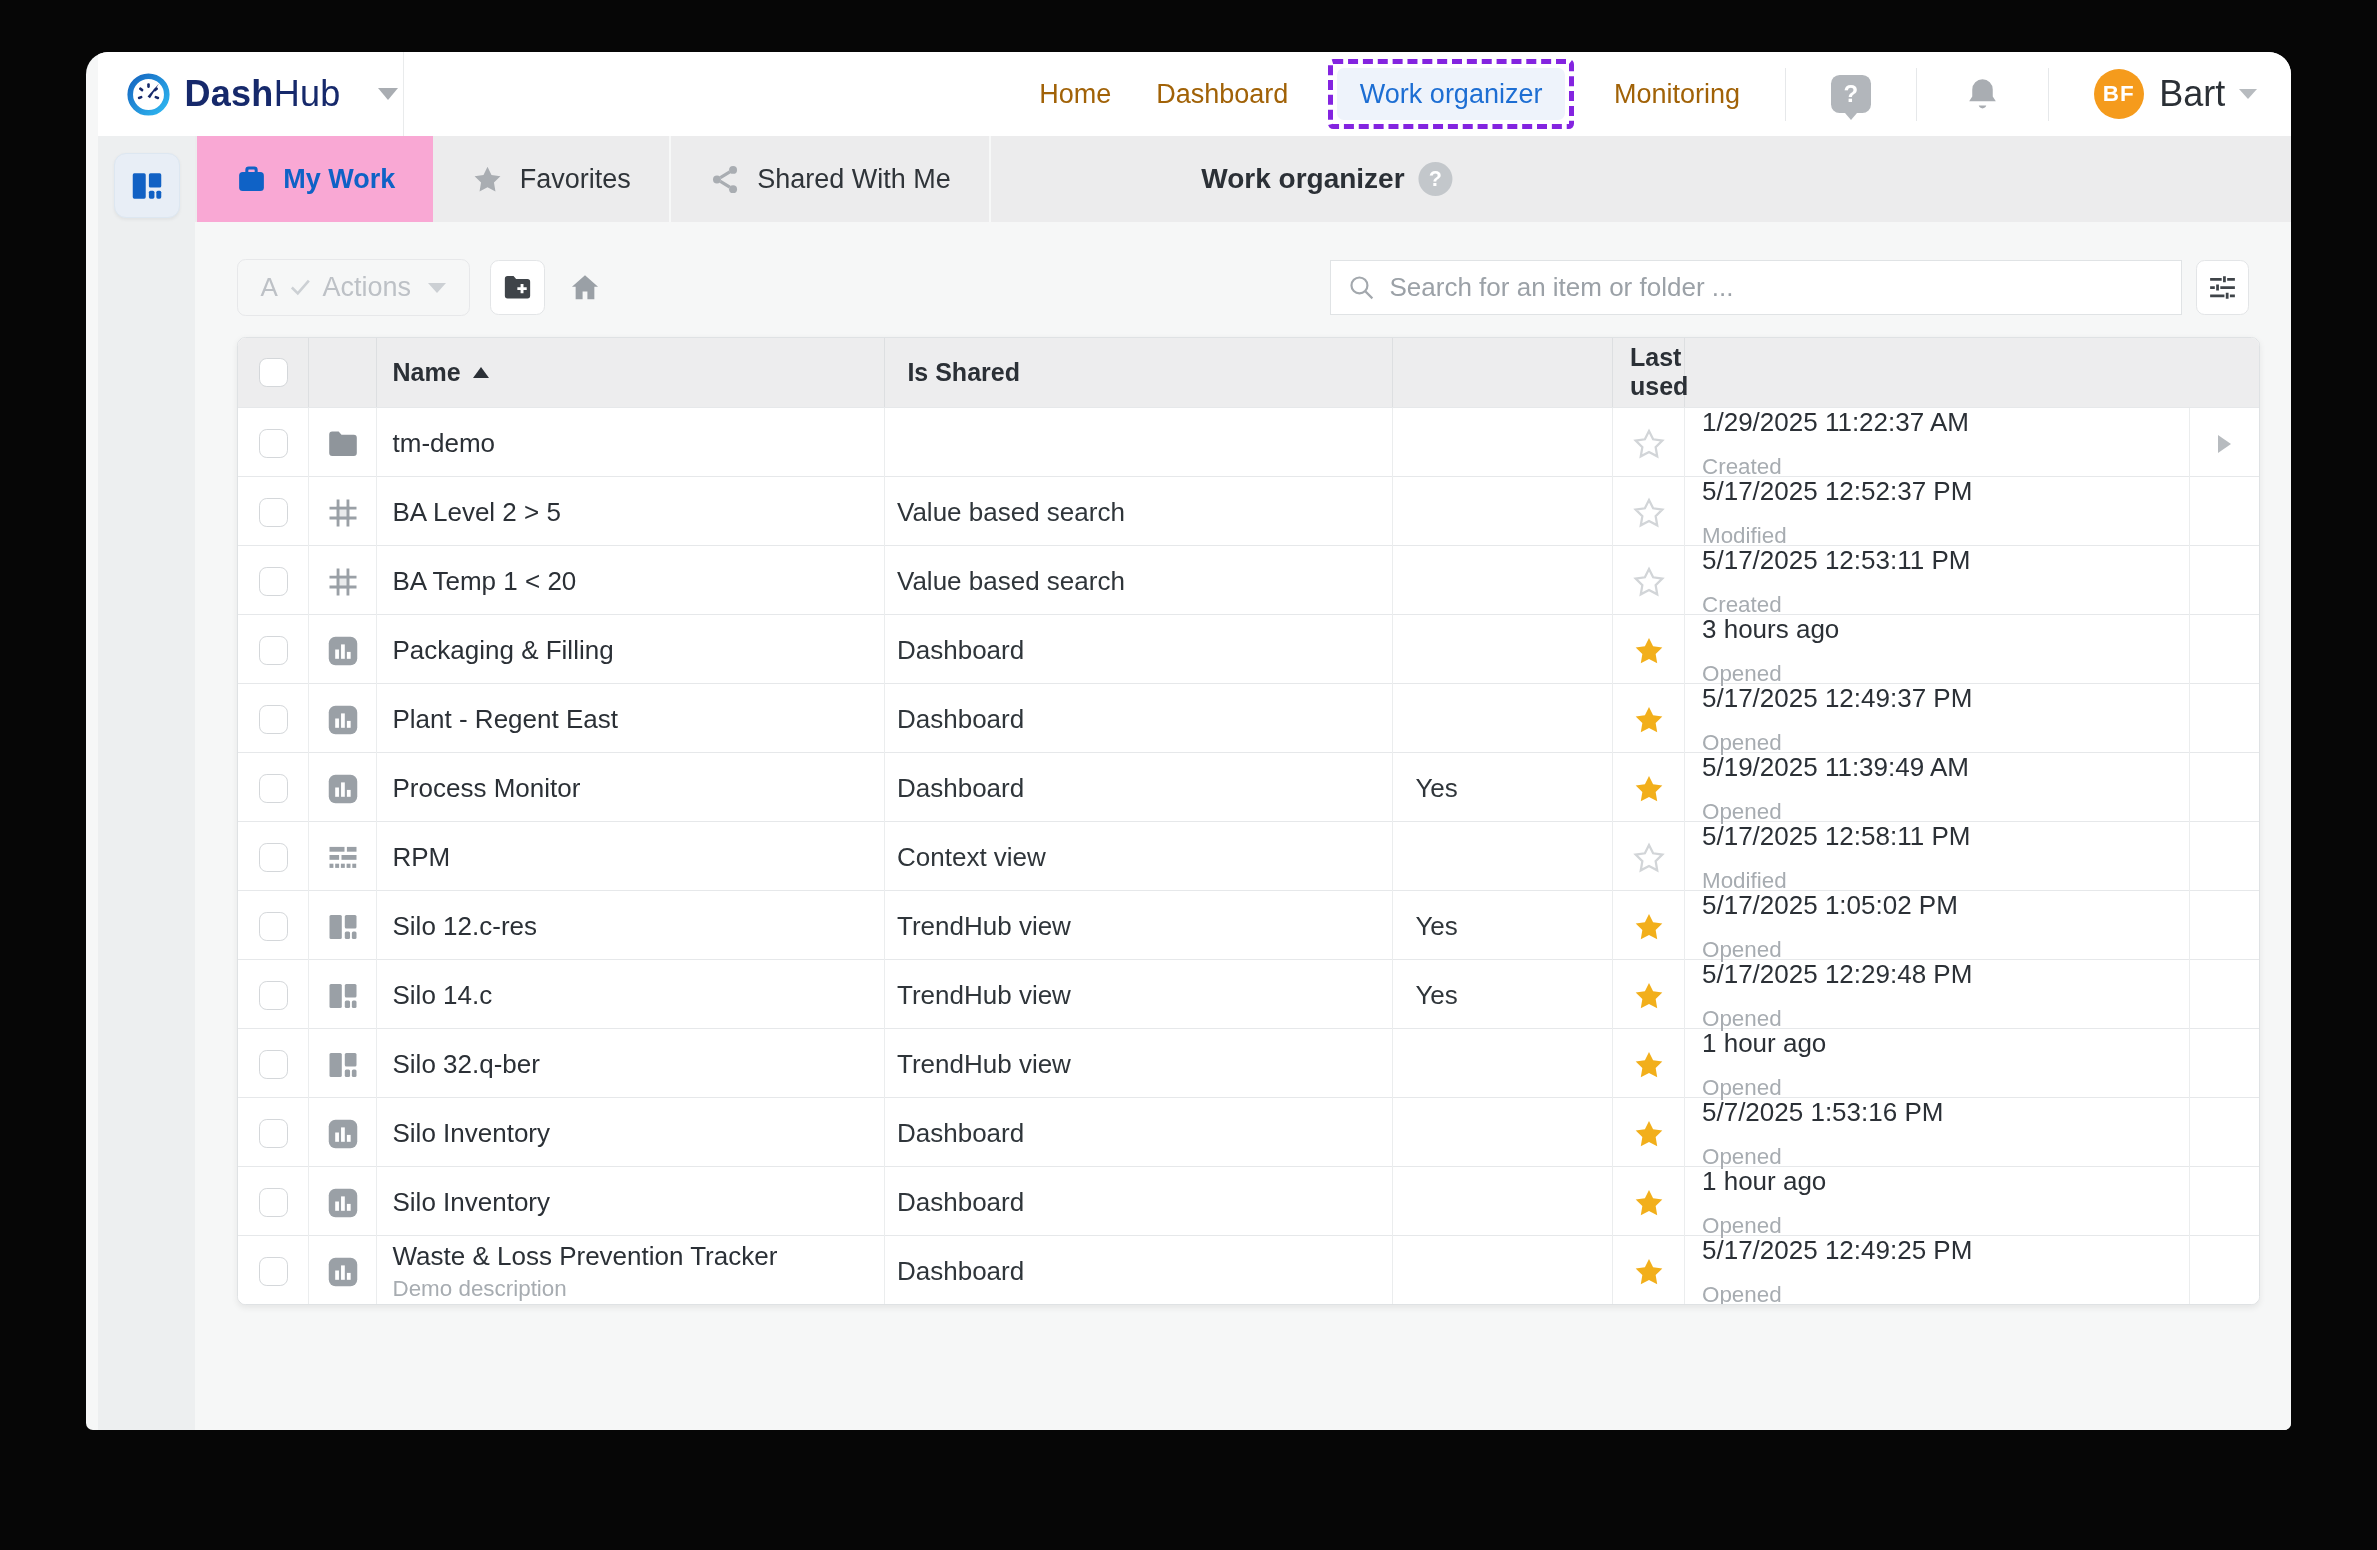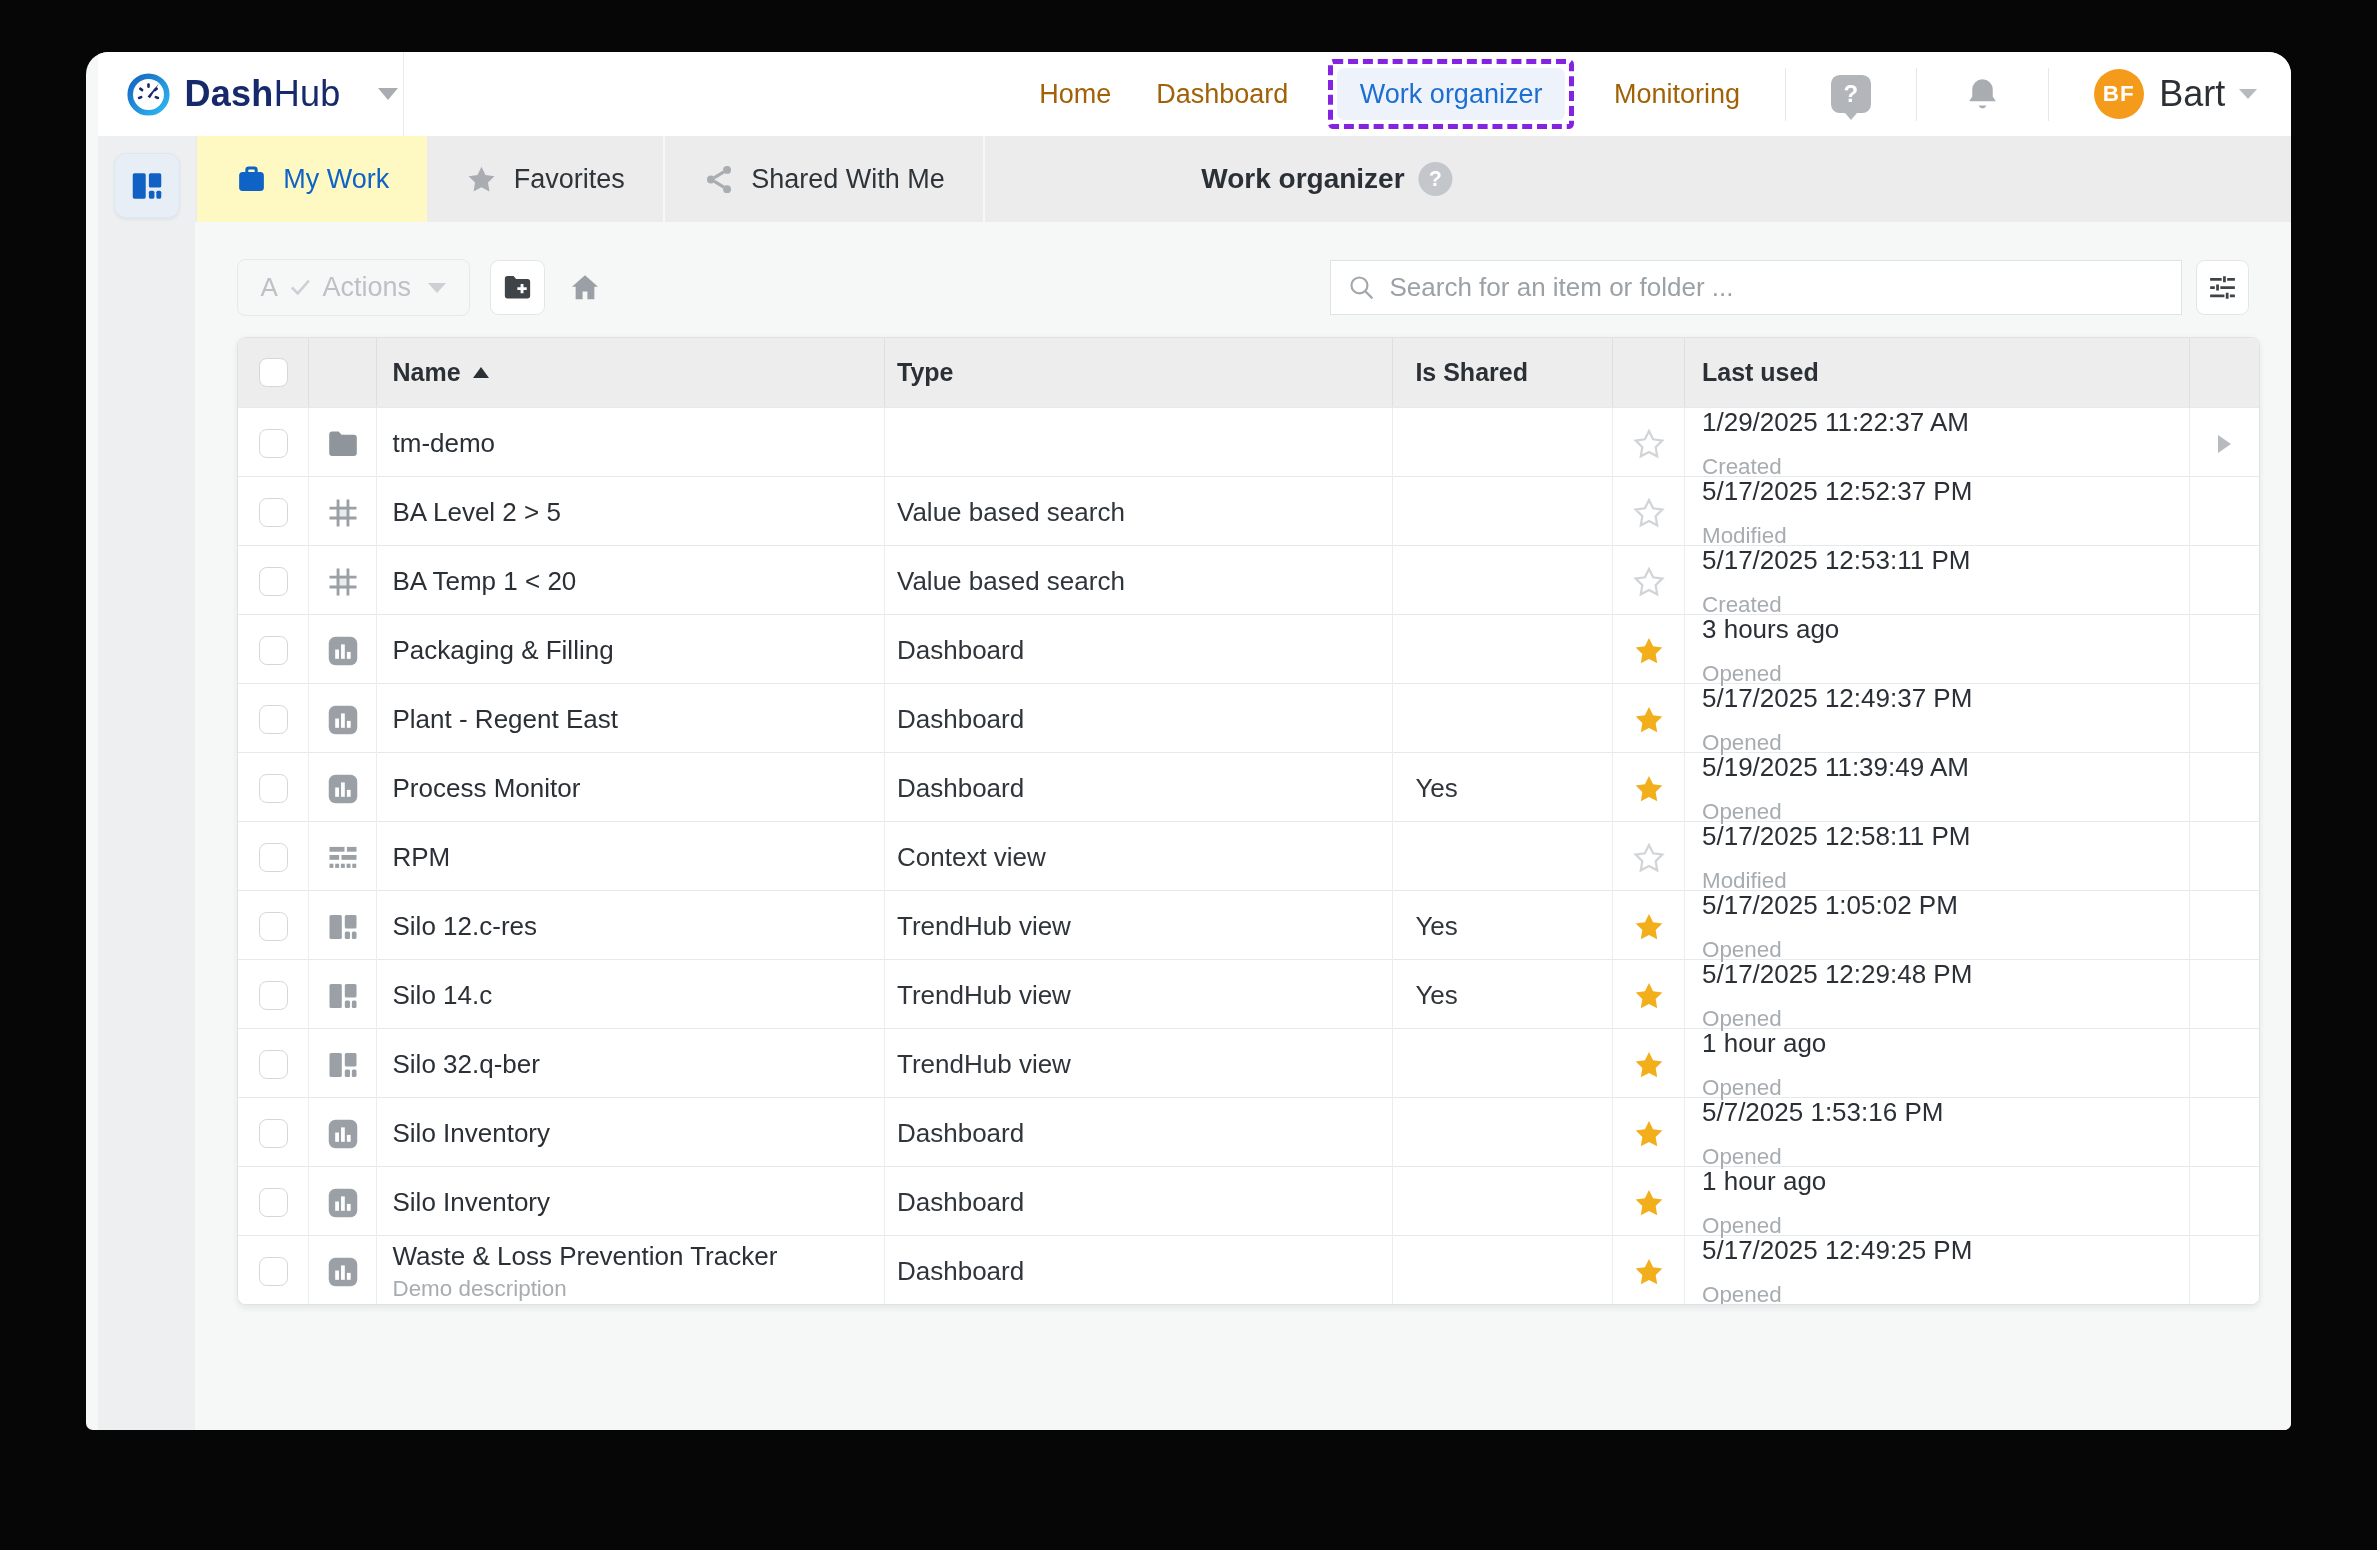--- a/index.html
+++ b/index.html
@@ -42,21 +42,21 @@
               border-radius:12px; display:flex; align-items:center; justify-content:center;
               box-shadow:0 1.7px 3.4px rgba(0,0,0,.05); cursor:pointer; }
   .side-btn svg { width:38px; height:38px; }
   .main { flex:1; display:flex; flex-direction:column; min-width:0; }
 
   
   .tabbar { position:relative; height:86px; background:#ececed; display:flex; align-items:stretch; flex:0 0 auto; }
   .tab { display:flex; align-items:center; gap:15.5px; padding:0 38px; font-size:27px; color:#2f3439;
          border-right:2.6px solid #f7f8f8; cursor:pointer; white-space:nowrap; }
   .tab svg { width:33px; height:33px; }
-  .tab.active { background:#fef9c3; color:#0f62c6; font-weight:400; border-right:none;align-items:center; }
+  .tab.active { background:#f9a8d4; color:#0f62c6; font-weight:700; border-right:none;align-items:center; }
   .tab:first-child { margin-left:1.7px; }
   .page-title { position:absolute; left:54%; top:0; height:100%; transform:translateX(-50%);
                 display:flex; align-items:center; gap:13.8px; }
   .page-title .t { font-size:28px; font-weight:700; color:#2b3036; white-space:nowrap; }
   .help-circle { width:34px; height:34px; border-radius:50%; background:#c3c7cb; color:#fff;
                  font-size:21.5px; font-weight:700; display:flex; align-items:center; justify-content:center; }
 
   
   .content { flex:1; background:#f6f7f7; padding:37px 42px 0; overflow:hidden; }
   .toolbar { display:flex; align-items:center; height:57px; }
@@ -247,21 +247,20 @@
         <div class="table">
           <div class="trow thead">
             <div class="cell c-center">
                 <span class="checkbox"></span>
               </div>
             <div class="cell"></div>
             <div class="cell head-name">
               <span>Name</span>
                 <span class="sort-asc"></span>
             </div>
-            <div class="cell head-type">Type</div>
             <div class="cell head-shared">Is Shared</div>
             <div class="cell"></div>
             <div class="cell head-last">Last used</div>
             <div class="cell"></div>
           </div>
           <div class="tbody">
   <div class="trow">
     <div class="cell c-center">
                   <span class="checkbox"></span>
                 </div>

